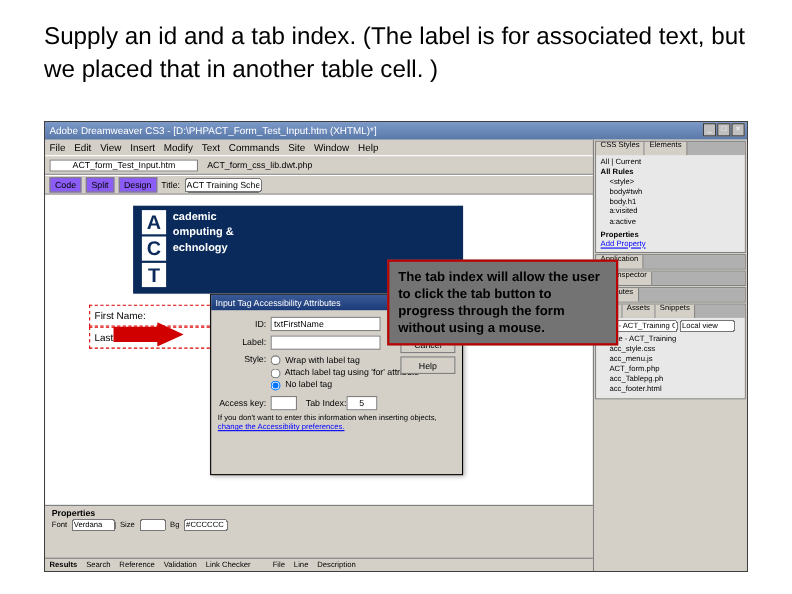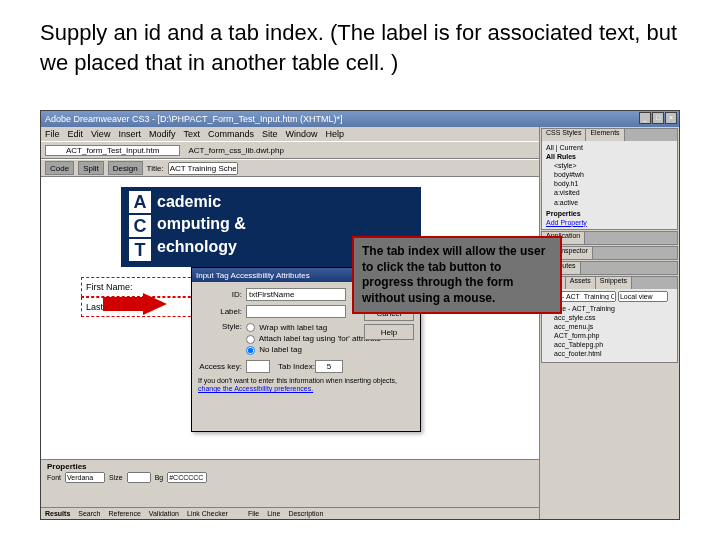--- a/index.html
+++ b/index.html
@@ -11,29 +11,29 @@
   
   .titlebar { height: 16px; background: linear-gradient(#7a98c8, #5a78a8); color: #fff; font-size: 9px; padding: 1px 4px; display: flex; align-items: center; }
   .titlebar-buttons { position: absolute; right: 2px; top: 1px; display: flex; gap: 1px; }
   .win-btn { width: 12px; height: 12px; background: #c0c0c0; border: 1px solid #404040; font-size: 7px; text-align: center; line-height: 10px; }
   
   .menubar { height: 14px; background: #d4d0c8; font-size: 9px; padding: 0 4px; display: flex; gap: 8px; align-items: center; }
   .menubar span { cursor: pointer; }
   
   .toolbar1, .toolbar2 { height: 18px; background: #d4d0c8; border-top: 1px solid #fff; border-bottom: 1px solid #808080; font-size: 8px; display: flex; align-items: center; gap: 4px; padding: 0 4px; }
   .tb-input { height: 13px; font-size: 8px; width: 70px; }
-  .tb-btn { height: 14px; padding: 0 4px; background: #a3a3a3; border: 1px solid #808080; font-size: 8px; }
+  .tb-btn { height: 14px; padding: 0 4px; background: #8b5cf6; border: 1px solid #808080; font-size: 8px; }
   
   .work-area { position: absolute; top: 66px; left: 0; right: 140px; bottom: 60px; background: #fff; overflow: hidden; }
   
   
   .logo-banner { position: absolute; top: 10px; left: 80px; width: 300px; height: 80px; background: #0a2a5c; display: flex; align-items: flex-start; }
   .logo-letters { display: flex; flex-direction: column; margin-left: 8px; margin-top: 4px; }
   .logo-letters div { color: #0a2a5c; background: #fff; font-weight: bold; font-size: 18px; width: 22px; height: 22px; text-align: center; line-height: 22px; margin-bottom: 2px; }
-  .logo-words { color: #fff; font-size: 16px; font-weight: bold; margin-left: 6px; margin-top: 4px; line-height: 1.4; }
+  .logo-words { color: #fff; font-size: 10px; font-weight: bold; margin-left: 6px; margin-top: 4px; line-height: 1.4; }
   
   
   .stripe-bg { position: absolute; top: 0; left: 0; right: 0; bottom: 0; background: repeating-linear-gradient(45deg, #fff7e0, #fff7e0 6px, #fff 6px, #fff 12px); z-index: -1; }
   
   
   .form-table { position: absolute; top: 100px; left: 40px; width: 120px; }
   .form-row { border: 1px dashed #d00; height: 20px; display: flex; align-items: center; padding: 0 4px; font-size: 9px; background: #fff; }
   
   
   .red-arrow { position: absolute; top: 116px; left: 62px; width: 64px; height: 22px; z-index: 5; }

